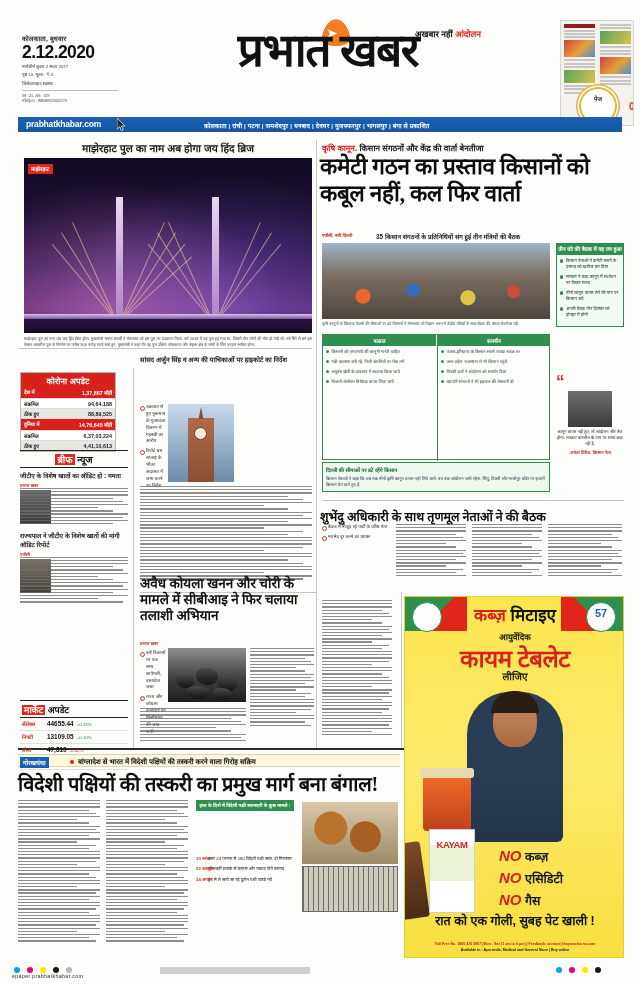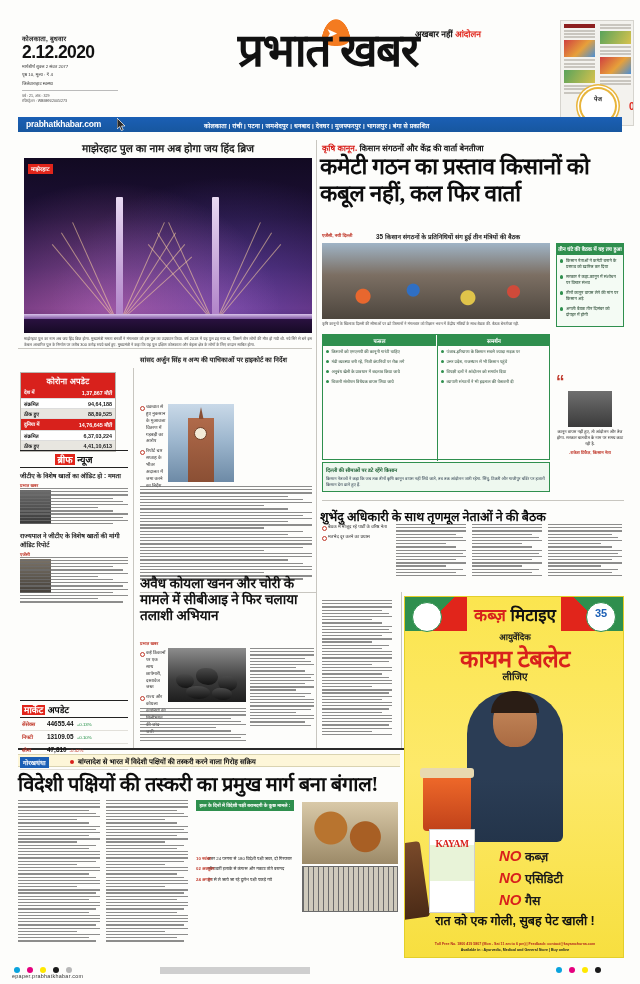--- a/index.html
+++ b/index.html
@@ -350,21 +350,21 @@
     background:linear-gradient(#f06a2a,#c0411a); border-radius:4px;
   }
   .ad-jar .lid { position:absolute; left:-3px; top:-7px; width:54px; height:10px; background:#e8d9b0; border-radius:3px; }
   .ad-box {
     position:absolute; left:24px; top:232px; width:46px; height:84px;
     background:linear-gradient(#fff 0 18%, #e8f3d8 18% 62%, #fff 62% 100%);
     border:1px solid #cfcfcf;
   }
   .ad-box .brand {
     position:absolute; left:0; top:9px; width:100%; text-align:center;
-    font-size:9.5px; font-weight:bold; color:#d8211c; letter-spacing:-.4px;font-family:Liberation Serif, serif;
+    font-size:9.5px; font-weight:bold; color:#d8211c; letter-spacing:-.4px;
   }
   .ad-strip {
     position:absolute; left:-14px; top:246px; width:34px; height:76px;
     background:linear-gradient(#7a4a2a,#4a2a16); border-radius:4px;
     transform:rotate(-8deg);
   }
   .ad-no { position:absolute; right:14px; width:110px; font-size:12.5px; font-weight:bold; color:#1b1b1b; }
   .ad-no .no { color:#d8211c; font-size:15px; font-style:italic; }
   .ad-tag {
     position:absolute; left:0; bottom:28px; width:220px; text-align:center;
@@ -899,21 +899,21 @@
       <i></i>
       <i></i>
       <i></i>
   </div>
 
   <div class="ad">
     <div class="ad-corner-l"></div>
     <div class="ad-corner-r"></div>
     <div class="ad-seal-l"></div>
     <div class="ad-seal-r">
-      <div class="n48">35</div>
+      <div class="n48">57</div>
     </div>
 
     <div class="ad-h1">
       <span class="b">कब्ज़</span><span> मिटाइए</span>
     </div>
     <div class="ad-h2">आयुर्वेदिक</div>
     <div class="ad-h3">कायम टेबलेट</div>
     <div class="ad-h4">लीजिए</div>
 
     <div class="ad-man"></div>

